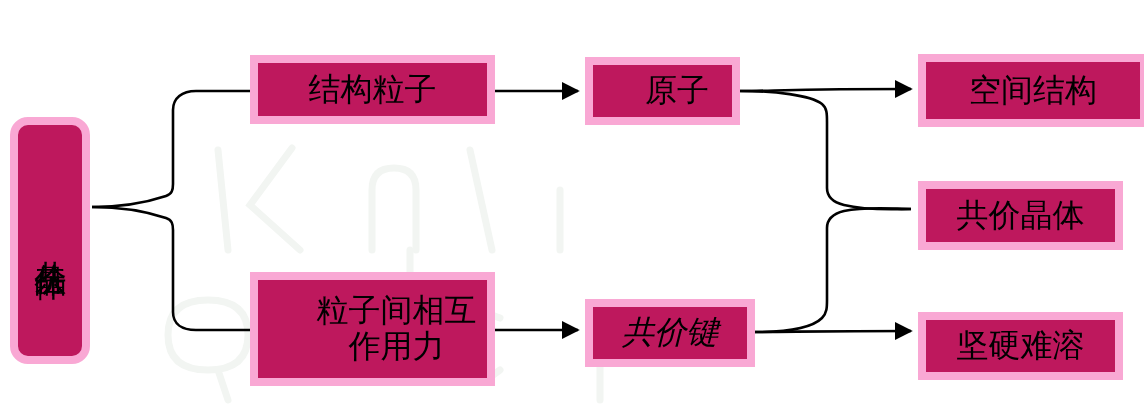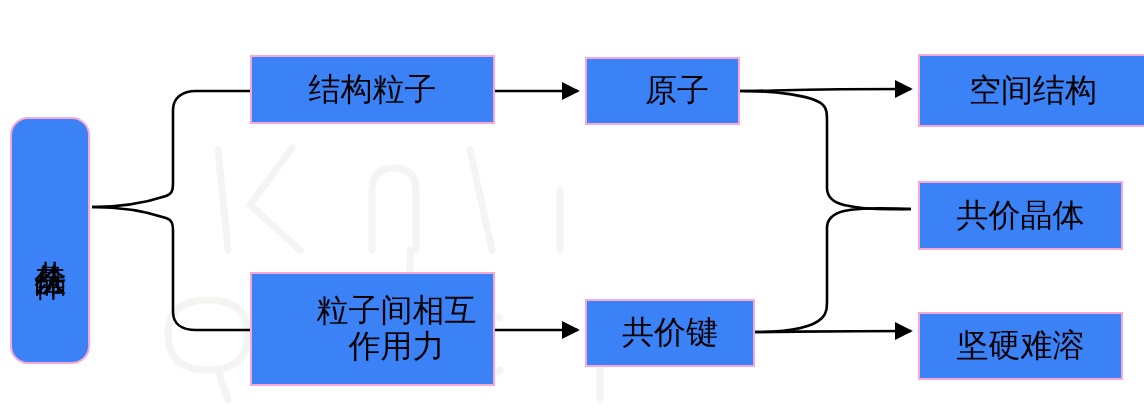--- a/index.html
+++ b/index.html
@@ -31,22 +31,22 @@
     left: 0; top: 0;
     width: 1144px;
     height: 408px;
     z-index: 1;
     pointer-events: none;
   }
   .node {
     position: absolute;
     z-index: 2;
     box-sizing: border-box;
-    background: #3b82f6;
-    border: 2px solid #f9a8d4;
+    background: #be185d;
+    border: 8px solid #f9a8d4;
     display: flex;
     align-items: center;
     justify-content: center;
     color: #000000;
     line-height: 1.12;
     text-align: center;
   }
   .node.rounded {
     border-radius: 18px;
   }
@@ -133,21 +133,21 @@
 
   <div class="node" style="left:250px; top:272px; width:245px; height:114px; font-size:32px;padding-left:48px;">
     <span class="node-label">粒子间相互
 作用力</span>
   </div>
 
   <div class="node" style="left:585px; top:57px; width:155px; height:68px; font-size:32px;padding-left:29px;">
     <span class="node-label">原子</span>
   </div>
 
-  <div class="node" style="left:585px; top:299px; width:170px; height:68px; font-size:32px;">
+  <div class="node" style="left:585px; top:299px; width:170px; height:68px; font-size:32px;font-style:italic;">
     <span class="node-label">共价键</span>
   </div>
 
   <div class="node" style="left:918px; top:54px; width:230px; height:73px; font-size:32px;text-align:center;">
     <span class="node-label">空间结构</span>
   </div>
 
   <div class="node" style="left:918px; top:181px; width:205px; height:69px; font-size:32px;">
     <span class="node-label">共价晶体</span>
   </div>

